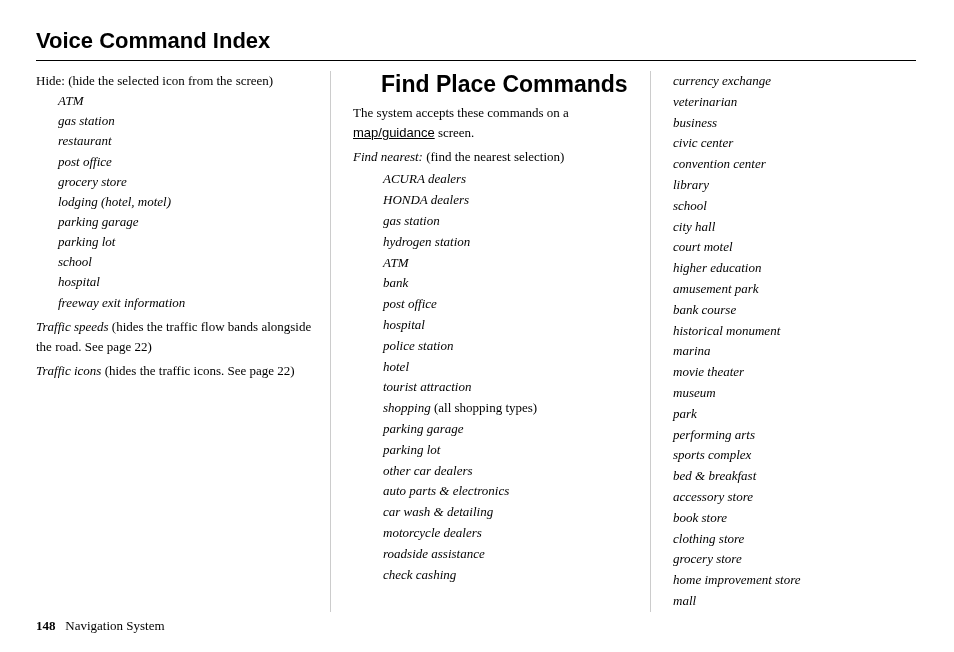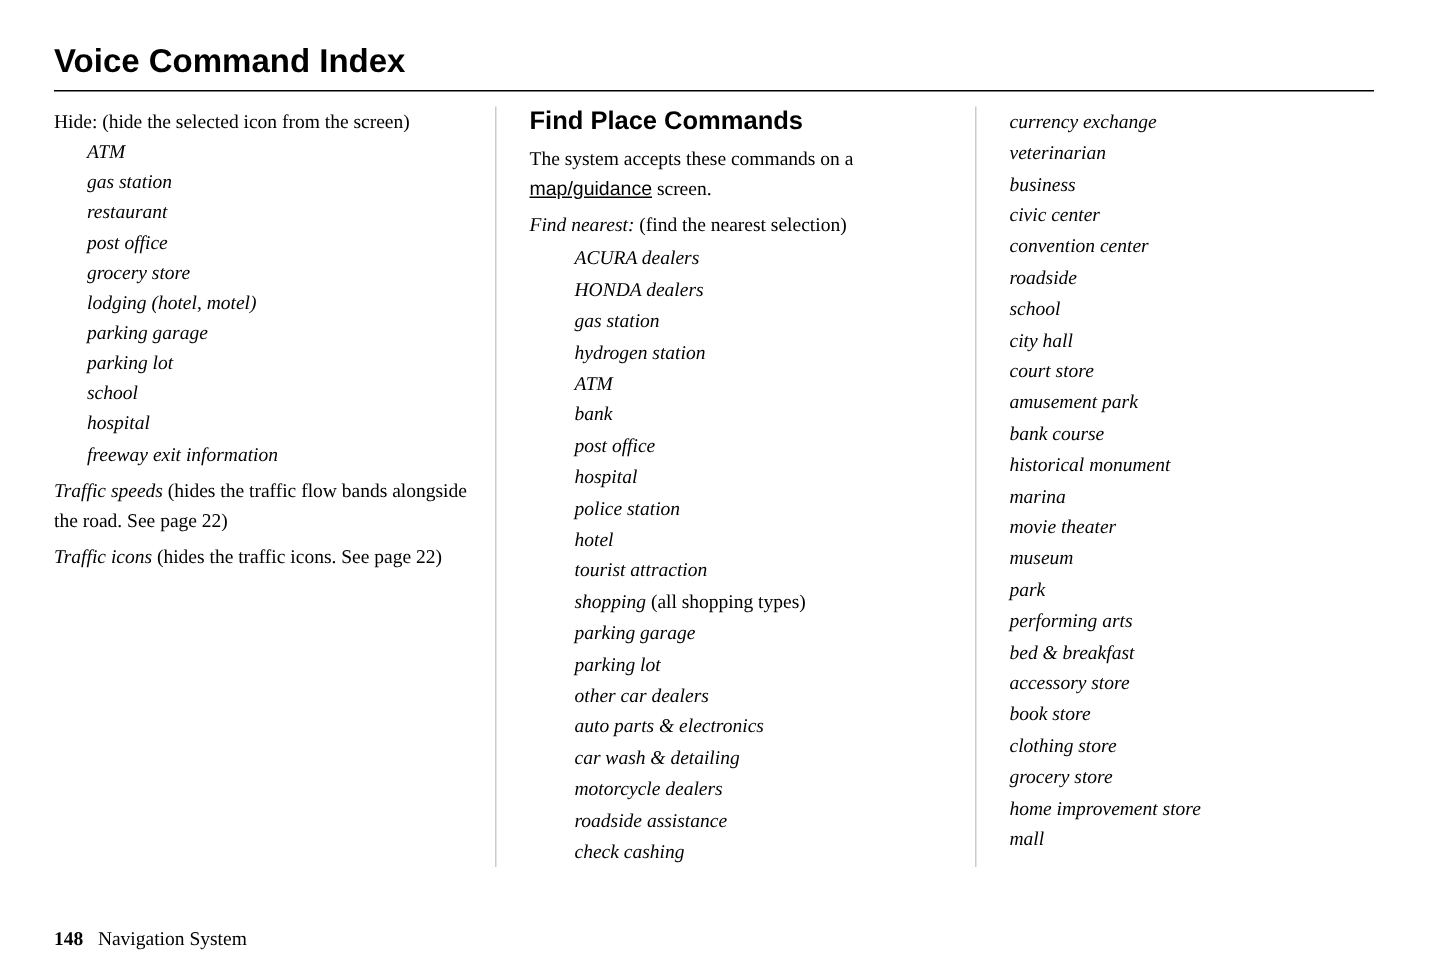--- a/index.html
+++ b/index.html
@@ -85,24 +85,25 @@
     .traffic-block .t-label {
       font-style: italic;
     }
     .traffic-block .t-normal {
       font-style: normal;
     }
 
     
     .find-place-title {
       font-family: "Arial", sans-serif;
-      font-size: 17px;
+      font-size: 23px;
       font-weight: bold;
       font-style: normal;
       margin-bottom: 5px;
+      margin-left: 28px;
     }
 
     .find-place-intro {
       font-size: 13px;
       line-height: 1.55;
       margin-bottom: 4px;
     }
 
     .map-guidance {
       font-family: "Arial", sans-serif;
@@ -236,32 +237,34 @@
     </div>
 
     <div class="col-right">
       <ul class="right-items" id="right-items-list">
 
       <li>currency exchange</li>
           <li>veterinarian</li>
           <li>business</li>
           <li>civic center</li>
           <li>convention center</li>
-          <li>roadside</li>
+          <li>library</li>
           <li>school</li>
           <li>city hall</li>
-          <li>court store</li>
+          <li>court motel</li>
+          <li>higher education</li>
           <li>amusement park</li>
           <li>bank course</li>
           <li>historical monument</li>
           <li>marina</li>
           <li>movie theater</li>
           <li>museum</li>
           <li>park</li>
           <li>performing arts</li>
+          <li>sports complex</li>
           <li>bed &amp; breakfast</li>
           <li>accessory store</li>
           <li>book store</li>
           <li>clothing store</li>
           <li>grocery store</li>
           <li>home improvement store</li>
           <li>mall</li>
         </ul>
     </div>
 

